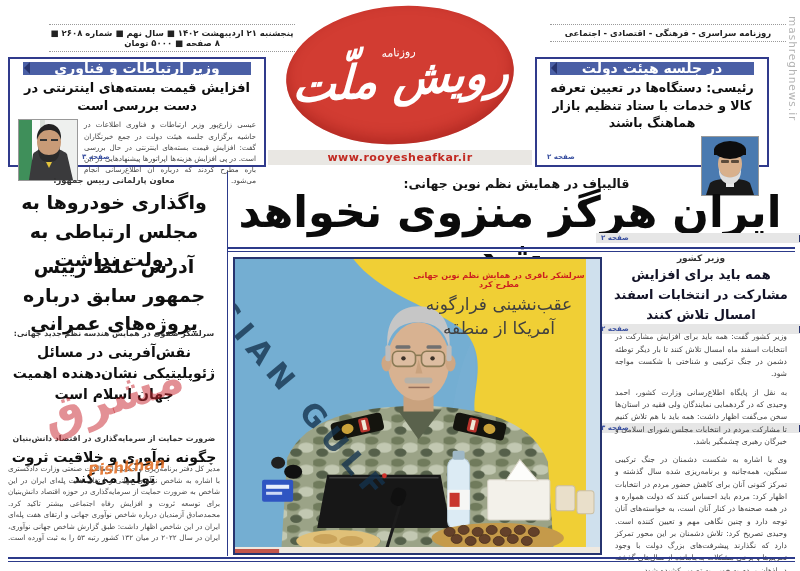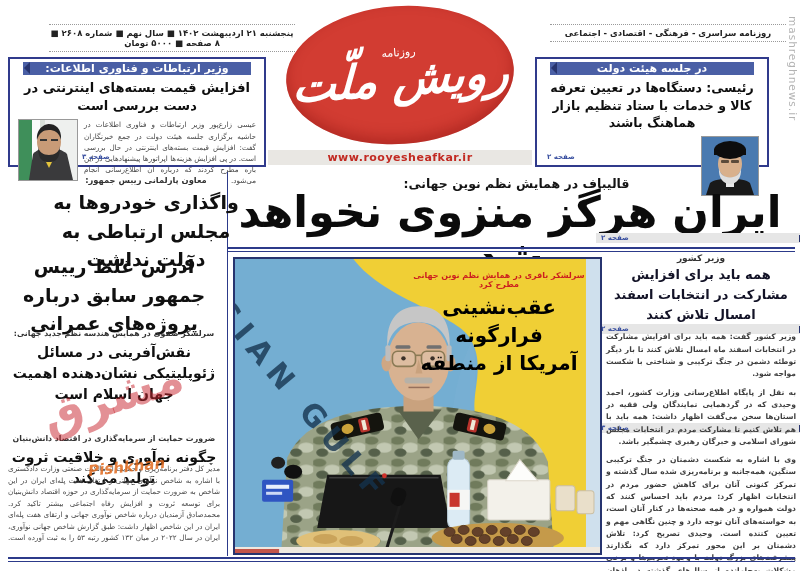--- a/index.html
+++ b/index.html
@@ -12,21 +12,21 @@
   .logo-ellipse{width:228px;height:138px;background:#d23c32;border-radius:50%;
                 transform:rotate(-4deg);box-shadow:inset 0 -6px 14px rgba(120,10,10,.35);
                 display:flex;flex-direction:column;align-items:center;justify-content:center;}
   .logo-small{color:#fff;font-size:11px;letter-spacing:1px;margin-bottom:-4px;}
   .logo-big{color:#fff;font-size:46px;font-weight:900;font-style:italic;line-height:1.05;
             transform:skewX(-6deg);}
   .urlbar{background:#e9e7e3;text-align:center;font-size:11px;font-weight:800;color:#c22a22;
           line-height:15px;letter-spacing:.5px;direction:ltr;}
   
   .topbox{border:2px solid #303a8c;background:#fff;box-sizing:border-box;}
-  .kickerbar{margin:3px 13px 0;height:13px;background:#4a5fa5;color:#fff;font-size:11px;
+  .kickerbar{margin:3px 13px 0;height:13px;background:#4a5fa5;color:#fff;font-size:14px;
              line-height:13px;text-align:center;font-weight:600;position:relative;}
   .kickerbar::after{content:"";position:absolute;left:-5px;top:0;border:6.5px solid transparent;
                     border-right-color:#27346f;}
   .boxhead{margin:4px 9px 0;font-size:13px;font-weight:800;text-align:center;line-height:1.4;color:#0e0e0e;}
   .boxrow{display:flex;gap:6px;margin:4px 8px 0;}
   .boxbody{flex:1;font-size:7.2px;color:#474747;text-align:justify;line-height:1.55;}
   .pagelink{font-size:7px;color:#3a50a0;font-weight:700;}
   .portrait{flex:none;border:1px solid #999;}
   
   .lead-kicker{text-align:center;font-size:12.5px;font-weight:700;color:#151515;}
@@ -40,26 +40,26 @@
   .linkbar{height:10px;background:#e6e6e6;position:relative;}
   .linkbar .pagelink{position:absolute;left:5px;top:1px;}
   .linkbar .sq{position:absolute;right:2px;top:1.5px;width:7px;height:7px;background:#27346f;}
   .smallbody{font-size:7.2px;color:#474747;text-align:justify;line-height:1.6;}
   
   .photo{border:2.5px solid #27346f;box-sizing:border-box;overflow:hidden;background:#74aed2;}
   .maplabel{position:absolute;left:-58px;top:-34px;transform:rotate(50deg);transform-origin:0 0;
             font-size:30px;font-weight:700;letter-spacing:8px;color:#14334e;opacity:.78;direction:ltr;white-space:nowrap;}
   .photocap{position:absolute;top:12px;right:5px;width:192px;text-align:center;}
   .photocap .k{font-size:8px;color:#cc1f1f;font-weight:700;margin-bottom:4px;}
-  .photocap .h{font-size:20px;font-weight:700;color:#000000;line-height:1.4;}
+  .photocap .h{font-size:17px;font-weight:400;color:#404040;line-height:1.4;}
   
   .rc-kicker{text-align:center;font-size:9px;color:#333;font-weight:600;}
   .rc-head{text-align:center;font-size:13px;font-weight:800;color:#131327;line-height:1.55;margin-top:2px;}
   .rc-body{margin-top:6px;font-size:7.6px;line-height:1.62;text-align:justify;color:#3f3f3f;}
-  .rc-body p{margin:0 0 6px;font-weight:bold;}
+  .rc-body p{margin:0 9px 6px;}
   
   .wm-side{writing-mode:vertical-rl;font-size:10.5px;color:#b3b3b3;letter-spacing:1px;direction:ltr;}
   .stamp-fa{font-size:46px;font-weight:900;color:rgba(199,33,44,.5);transform:rotate(-18deg);
             pointer-events:none;}
   .stamp-en{font-size:15px;font-weight:800;font-style:italic;color:rgba(224,106,31,.85);
             transform:rotate(-6deg);direction:ltr;pointer-events:none;}
 </style>
 </head>
 <body>
 
@@ -116,21 +116,21 @@
     </div>
     <div class="abs pagelink" style="left:10px;bottom:4px;">صفحه ۲</div>
   </div>
 
   <div class="abs lead-kicker" style="left:241px;right:8px;top:176px;">قالیباف در همایش نظم نوین جهانی:</div>
   <div class="abs lead-head" style="left:228px;right:8px;top:190px;">ایران هرگز منزوی نخواهد شد</div>
   <div class="abs rule-double" style="left:228px;right:5px;top:247px;"></div>
 
   <div class="abs vrule" style="left:227px;top:172px;height:384px;"></div>
 
-  <div class="abs" style="left:8px;top:174px;width:212px;margin-left:32px;">
+  <div class="abs" style="left:8px;top:174px;width:212px;">
     <div class="colkicker">معاون پارلمانی رییس جمهور:</div>
     <div class="colhead">واگذاری خودروها به مجلس ارتباطی به دولت نداشت</div>
   </div>
   <div class="abs linkbar" style="left:8px;top:233px;width:212px;">
     <span class="pagelink">صفحه ۲</span>
     <span class="sq"></span>
   </div>
 
   <div class="abs" style="left:8px;top:250px;width:212px;">
     <div class="colhead">آدرس غلط رییس جمهور سابق درباره پروژه‌های عمرانی</div>

